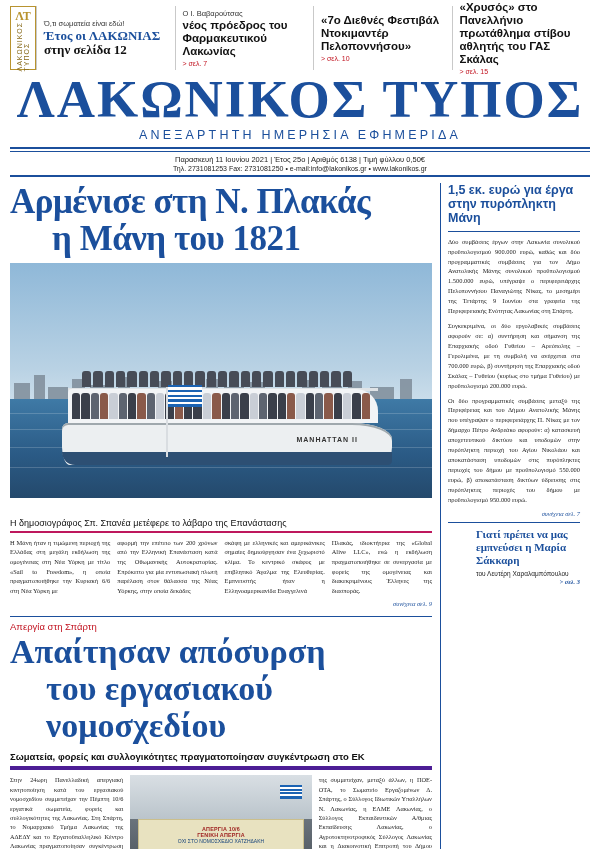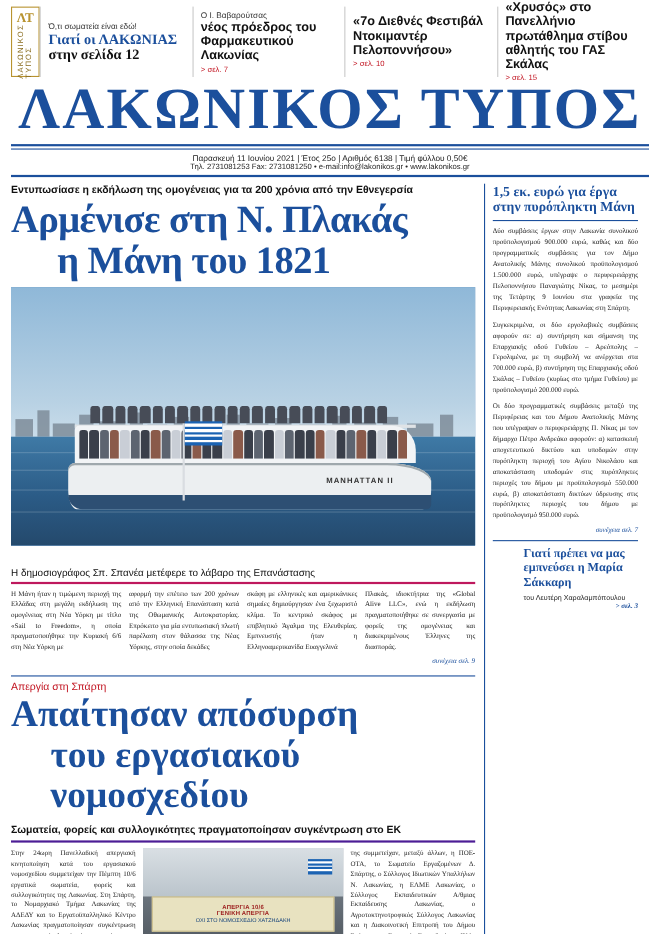--- a/index.html
+++ b/index.html
@@ -120,21 +120,21 @@
 
   .sec-divider{border-top:1px solid #1b4f9c;margin-top:7px;}
   .kicker2{font-family:"Liberation Sans",sans-serif;font-size:9.5px;color:#c1121f;margin:4px 0 2px;}
   h2.lead2{
     font-family:"Liberation Serif",serif;font-weight:bold;color:#1b4f9c;
     font-size:34px;line-height:1.08;margin:0 0 4px 0;
   }
   h2.lead2 .l2{display:block;padding-left:36px;}
   .subdeck{
     font-family:"Liberation Sans",sans-serif;font-size:9.5px;font-weight:bold;color:#111;
-    padding:3px 0 4px;border-bottom:2px solid #4c1d95;
+    padding:3px 0 4px;border-bottom:4px solid #4c1d95;
   }
   .story2{display:flex;gap:7px;margin-top:5px;}
   .story2 .c{flex:1;font-size:6.3px;line-height:1.5;text-align:justify;color:#222;}
   .story2 .c p{margin:0 0 4px;}
   .photo2{width:140px;height:110px;position:relative;overflow:hidden;background:#6b7b86;flex:none;}
   .p2sky{position:absolute;inset:0;background:linear-gradient(#c8d4dc,#9aa9b4 55%,#7d8c96);}
   .p2bld{position:absolute;top:0;left:0;right:0;height:46px;background:linear-gradient(#d9dfe4,#b9c3ca);}
   .p2crowd{position:absolute;left:0;right:0;bottom:0;height:66px;background:linear-gradient(#6a737c,#444b52);}
   .banner{
     position:absolute;left:8px;right:8px;top:44px;height:30px;background:#e8e2c0;
@@ -145,21 +145,21 @@
   .banner2{
     position:absolute;left:16px;right:16px;bottom:14px;height:13px;background:#1b63b3;
     display:flex;align-items:center;justify-content:center;
   }
   .banner2 span{font-family:"Liberation Sans",sans-serif;font-size:5px;color:#fff;}
   .p2flag{position:absolute;right:10px;top:10px;width:22px;height:14px;background:#1b63b3;}
   .p2flag i{position:absolute;left:0;right:0;height:1.6px;background:#fff;}
 
   
   .side-head{
-    font-family:Liberation Serif, serif;font-weight:bold;color:#1b4f9c;font-size:12.5px;
+    font-family:Liberation Sans, sans-serif;font-weight:bold;color:#1b4f9c;font-size:12.5px;
     line-height:1.15;margin:0 0 4px 0;
   }
   .side-rule{border-top:1px solid #1b4f9c;margin:5px 0;}
   .side-body{font-size:6.4px;line-height:1.55;text-align:justify;color:#222;}
   .side-body p{margin:0 0 5px;}
   .side-jump{color:#1b4f9c;font-style:italic;text-align:right;font-size:6.4px;margin:2px 0 0;}
   .side-foot{
     font-family:"Liberation Serif",serif;font-weight:bold;color:#1b4f9c;font-size:11px;line-height:1.2;margin-left:28px;
   }
   .side-foot .small{font-family:"Liberation Sans",sans-serif;font-weight:normal;font-size:6.5px;color:#222;display:block;margin-top:3px;}
@@ -174,21 +174,21 @@
   <div class="topstrip">
 
     <div class="logo-left">
       <span class="logo-mark">ΛΤ</span>
       <span class="lt">ΛΑΚΩΝΙΚΟΣ ΤΥΠΟΣ</span>
     </div>
 
     <div class="teaser teaser1">
       <div class="t1">Ό,τι σωματεία είναι εδώ!</div>
       <div class="big">
-        <span>Γιατί οι </span><span>ΛΑΚΩΝΙΑΣ</span>
+        <span>Έτος οι </span><span>ΛΑΚΩΝΙΑΣ</span>
         <em>στην σελίδα 12</em>
       </div>
     </div>
 
     <div class="teaser">
       <div class="t1">Ο Ι. Βαβαρούτσας</div>
       <div class="t2">νέος πρόεδρος του Φαρμακευτικού Λακωνίας</div>
       <div class="more">&gt; σελ. 7</div>
     </div>
 
@@ -198,32 +198,32 @@
     </div>
 
     <div class="teaser">
       <div class="t2">«Χρυσός» στο Πανελλήνιο πρωτάθλημα στίβου αθλητής του ΓΑΣ Σκάλας</div>
       <div class="more">&gt; σελ. 15</div>
     </div>
   </div>
 
   <div class="masthead">
     <div class="title">ΛΑΚΩΝΙΚΟΣ ΤΥΠΟΣ</div>
+    <div class="subtitle">ΑΝΕΞΑΡΤΗΤΗ ΗΜΕΡΗΣΙΑ ΕΦΗΜΕΡΙΔΑ</div>
   </div>
   <div class="rule-top"></div>
   <div class="rule-thin"></div>
   <div class="issueline">Παρασκευή 11 Ιουνίου 2021 | Έτος 25ο | Αριθμός 6138 | Τιμή φύλλου 0,50€</div>
   <div class="contactline">Τηλ. 2731081253 Fax: 2731081250 • e-mail:info@lakonikos.gr • www.lakonikos.gr</div>
   <div class="rule-bot"></div>
 
   <div class="body-grid">
 
     <div class="col-main">
 
-      <div class="kicker">Εντυπωσίασε η εκδήλωση της ομογένειας για τα 200 χρόνια από την Εθνεγερσία</div>
       <h1 class="lead">
         <span>Αρμένισε στη Ν. Πλακάς</span>
         <span class="l2">η Μάνη του 1821</span>
       </h1>
 
       <div class="photo">
         <div class="sky"></div>
         <div class="skyline">
           <div class="bld" style="left:4px;width:16px;height:16px"></div>
           <div class="bld" style="left:24px;width:11px;height:24px"></div>

